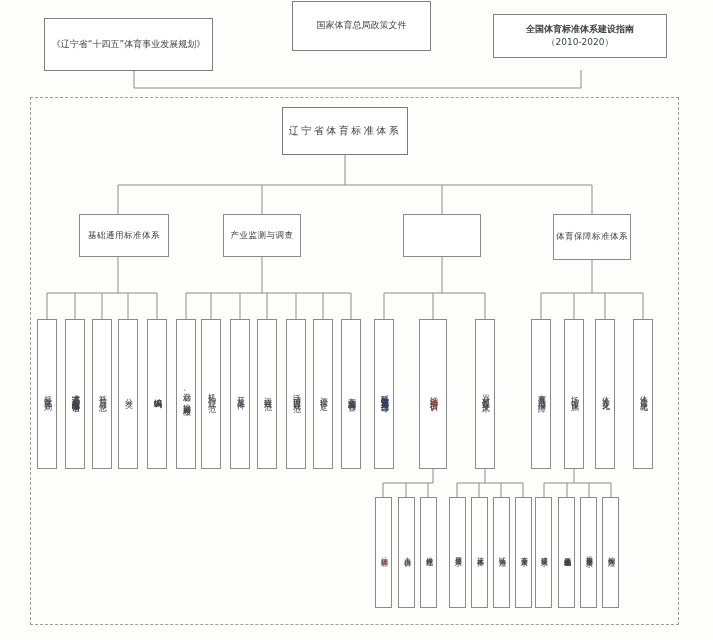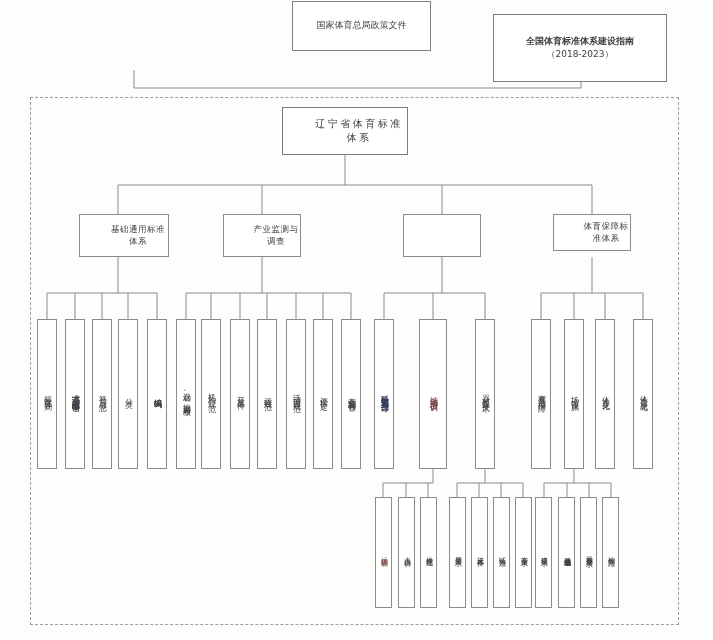--- a/index.html
+++ b/index.html
@@ -4,21 +4,21 @@
 <style>
   html,body{margin:0;padding:0;background:#ffffff;}
   #canvas{
     position:relative;width:713px;height:640px;overflow:hidden;
     background:#fdfdfb;color:#3e4146;
     font-family:"DejaVu Sans",sans-serif;
   }
   .box{
     position:absolute;background:#ffffff;border:1px solid #8b8b8b;
     box-sizing:border-box;display:flex;align-items:center;justify-content:center;
-    text-align:center;color:#3e4146;padding-left:28px;
+    text-align:center;color:#3e4146;
   }
   .topbox{font-size:9px;line-height:1.5;padding:2px 4px;border-color:#7f7f7f;}
   .rootbox{font-size:10px;letter-spacing:2.5px;border-color:#7a7a7a;}
   .lv2box{font-size:8.5px;letter-spacing:0.5px;}
   .vbox{
     writing-mode:vertical-rl;text-orientation:upright;
     font-size:8px;letter-spacing:2px;line-height:1;padding:4px 0;
   }
   .leafbox{
     writing-mode:vertical-rl;text-orientation:upright;
@@ -60,39 +60,40 @@
       <path d="M433,468 V483 M383,483 H433 M383,483 V497 M406,483 V497 M428,483 V497"></path>
 
       <path d="M485,468 V483 M457,483 H523 M457,483 V497 M479,483 V497 M501,483 V497 M523,483 V497"></path>
 
       <path d="M574,468 V483 M544,483 H611 M544,483 V497 M567,483 V497 M589,483 V497 M611,483 V497"></path>
     </g>
   </svg>
 
   <div id="frame"></div>
 
+  <div class="box topbox" style="left:44px;top:18px;width:169px;height:53px;">《辽宁省“十四五”体育事业发展规划》</div>
 
   <div class="box topbox" style="left:292px;top:1px;width:139px;height:50px;">国家体育总局政策文件</div>
 
-  <div class="box topbox" style="left:493px;top:14px;width:174px;height:68px;flex-direction:column;">
+  <div class="box topbox" style="left:493px;top:14px;width:174px;height:44px;flex-direction:column;">
     <span class="bold guide-line">全国体育标准体系建设指南</span>
-    <span class="guide-line">（2018-2023）</span>
+    <span class="guide-line">（2010-2020）</span>
   </div>
 
   <div class="box rootbox" style="left:282px;top:107px;width:126px;height:48px;">辽宁省体育标准体系</div>
 
   <div class="box lv2box" style="left:79px;top:214px;width:90px;height:43px;">基础通用标准体系</div>
 
   <div class="box lv2box" style="left:223px;top:214px;width:78px;height:43px;">产业监测与调查</div>
 
   <div class="box lv2box" style="left:403px;top:214px;width:78px;height:43px;">
     <span class="smudge"></span>
   </div>
 
-  <div class="box lv2box" style="left:553px;top:214px;width:78px;height:37px;font-family:Liberation Serif, serif;">体育保障标准体系</div>
+  <div class="box lv2box" style="left:553px;top:214px;width:78px;height:46px;font-family:Liberation Serif, serif;">体育保障标准体系</div>
 
   <div class="box vbox" style="left:37px;top:319px;width:20px;height:150px;">标准化导则</div>
   <div class="box vbox bold" style="left:65px;top:319px;width:20px;height:150px;">术语与缩略语</div>
   <div class="box vbox" style="left:92px;top:319px;width:20px;height:150px;">符号与标志</div>
   <div class="box vbox" style="left:118px;top:319px;width:20px;height:150px;">分类</div>
   <div class="box vbox bold" style="left:147px;top:319px;width:20px;height:150px;">编码</div>
 
   <div class="box vbox" style="left:176px;top:319px;width:20px;height:150px;letter-spacing:1px;">选材、培训和考核</div>
   <div class="box vbox" style="left:201px;top:319px;width:20px;height:150px;letter-spacing:4px;">机构规范</div>
   <div class="box vbox" style="left:230px;top:319px;width:20px;height:150px;">开放条件</div>

